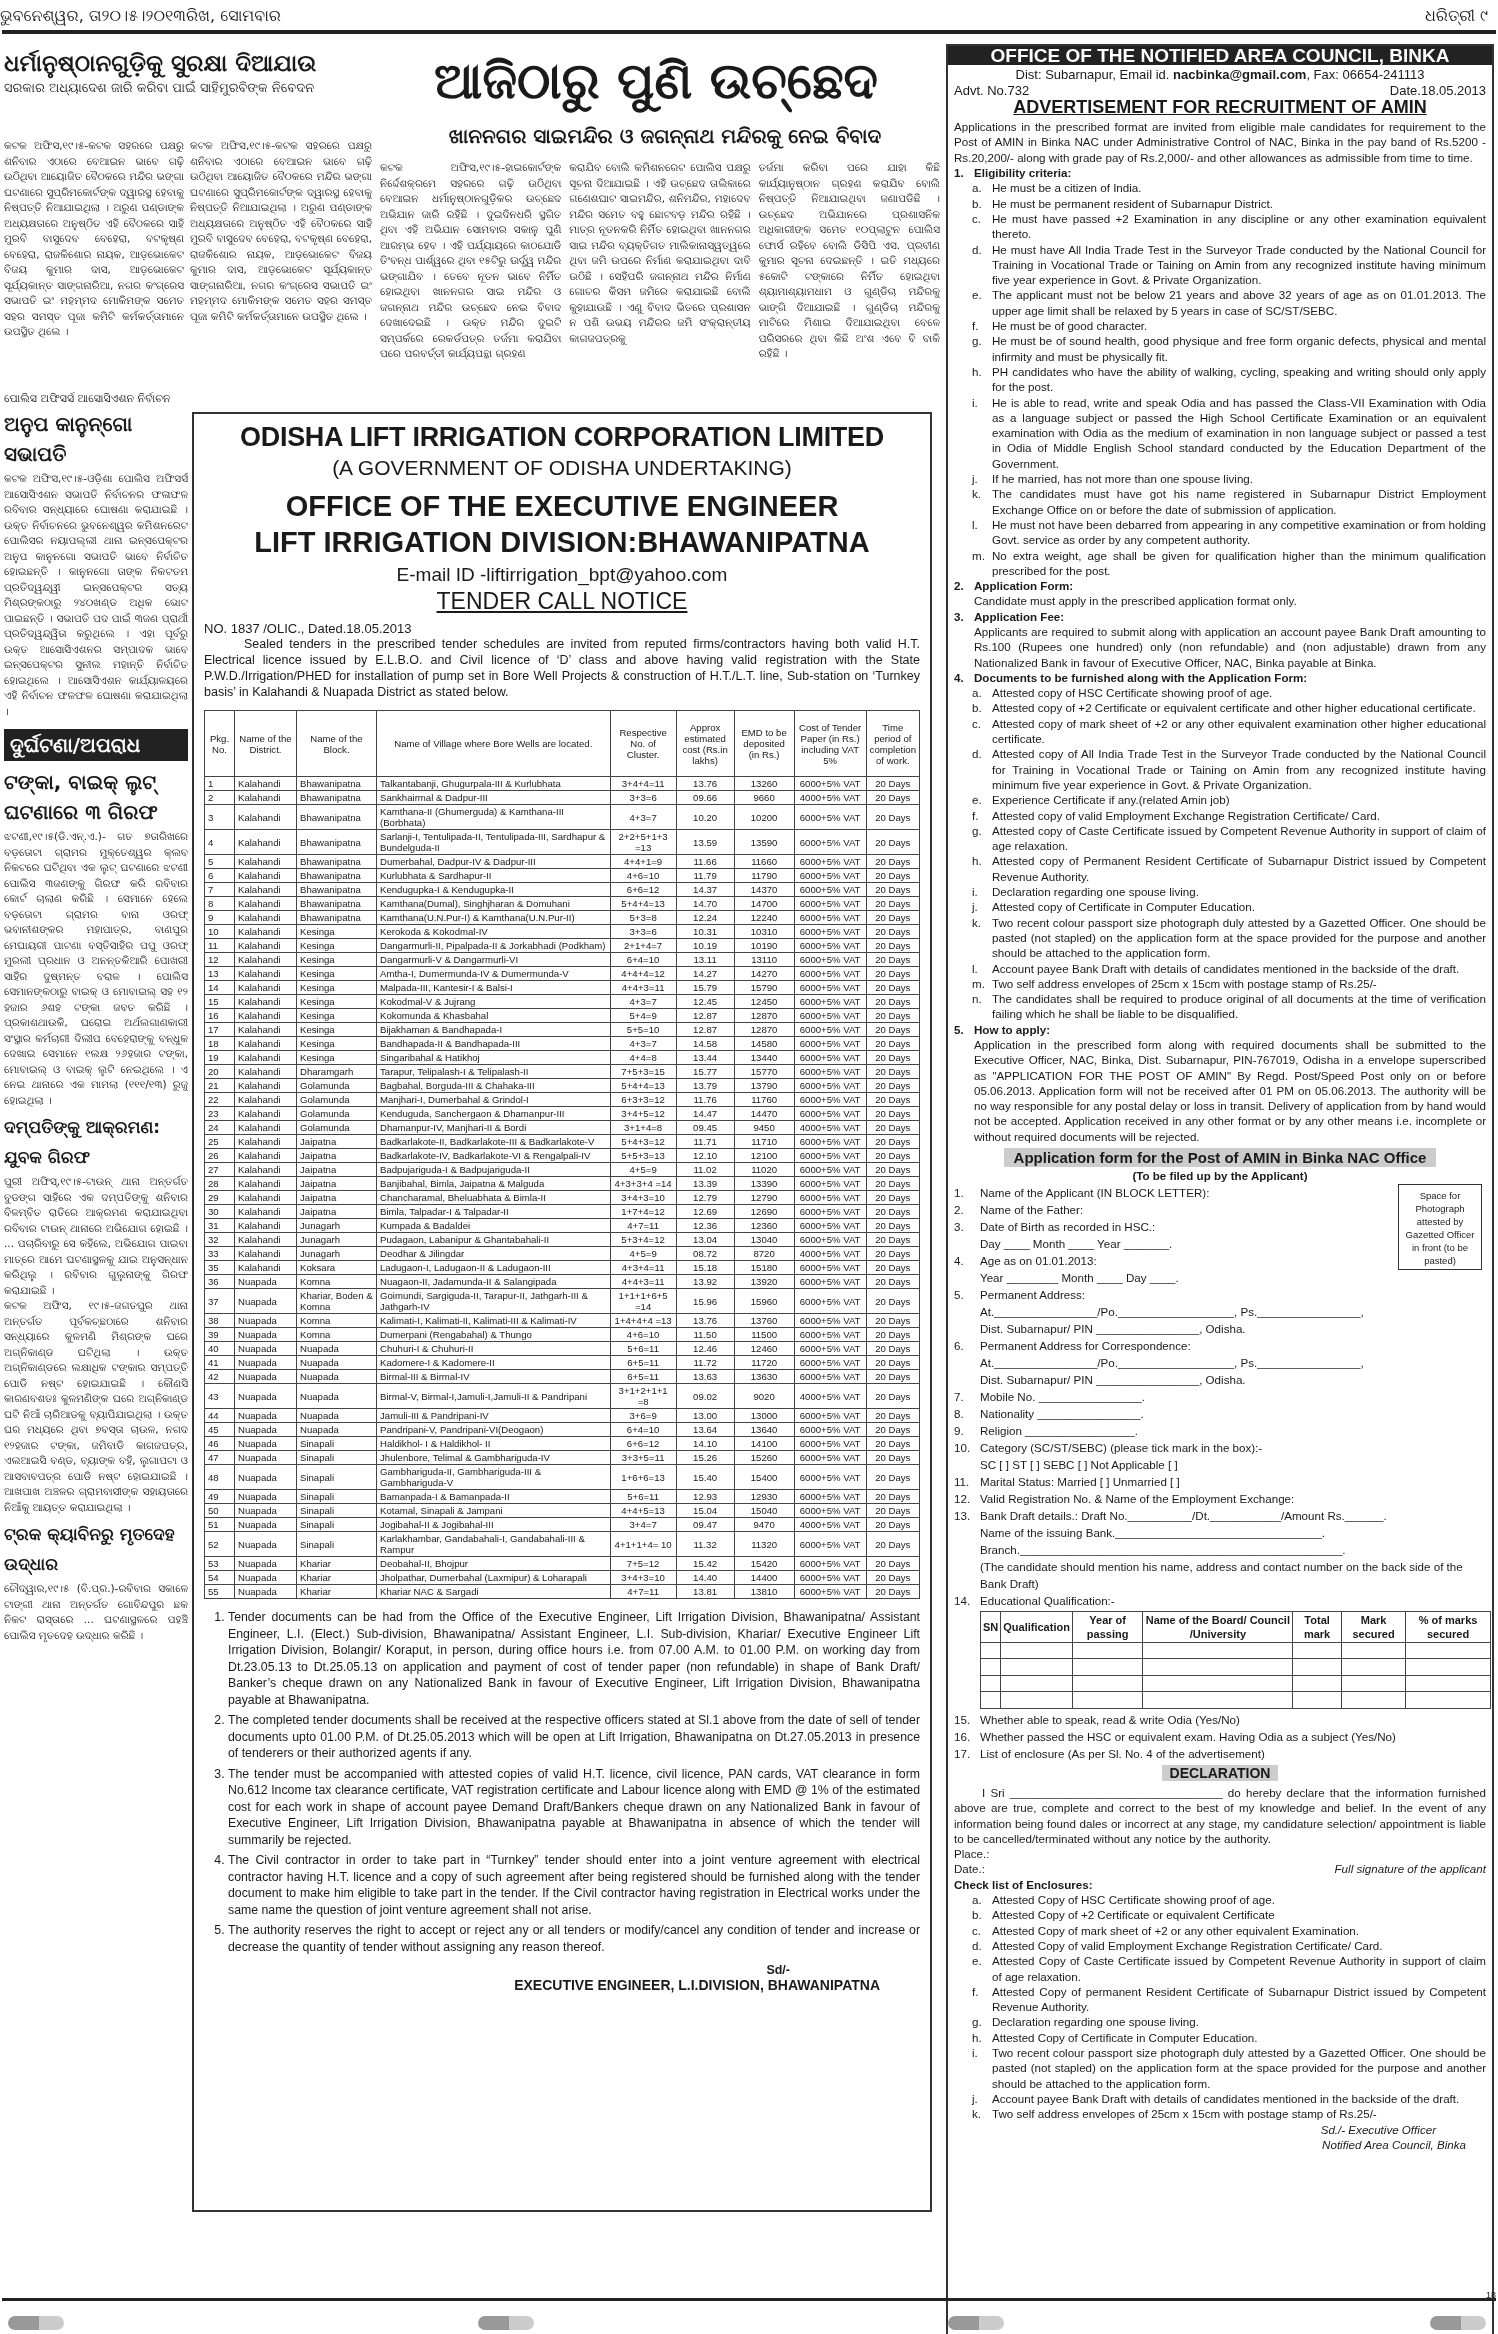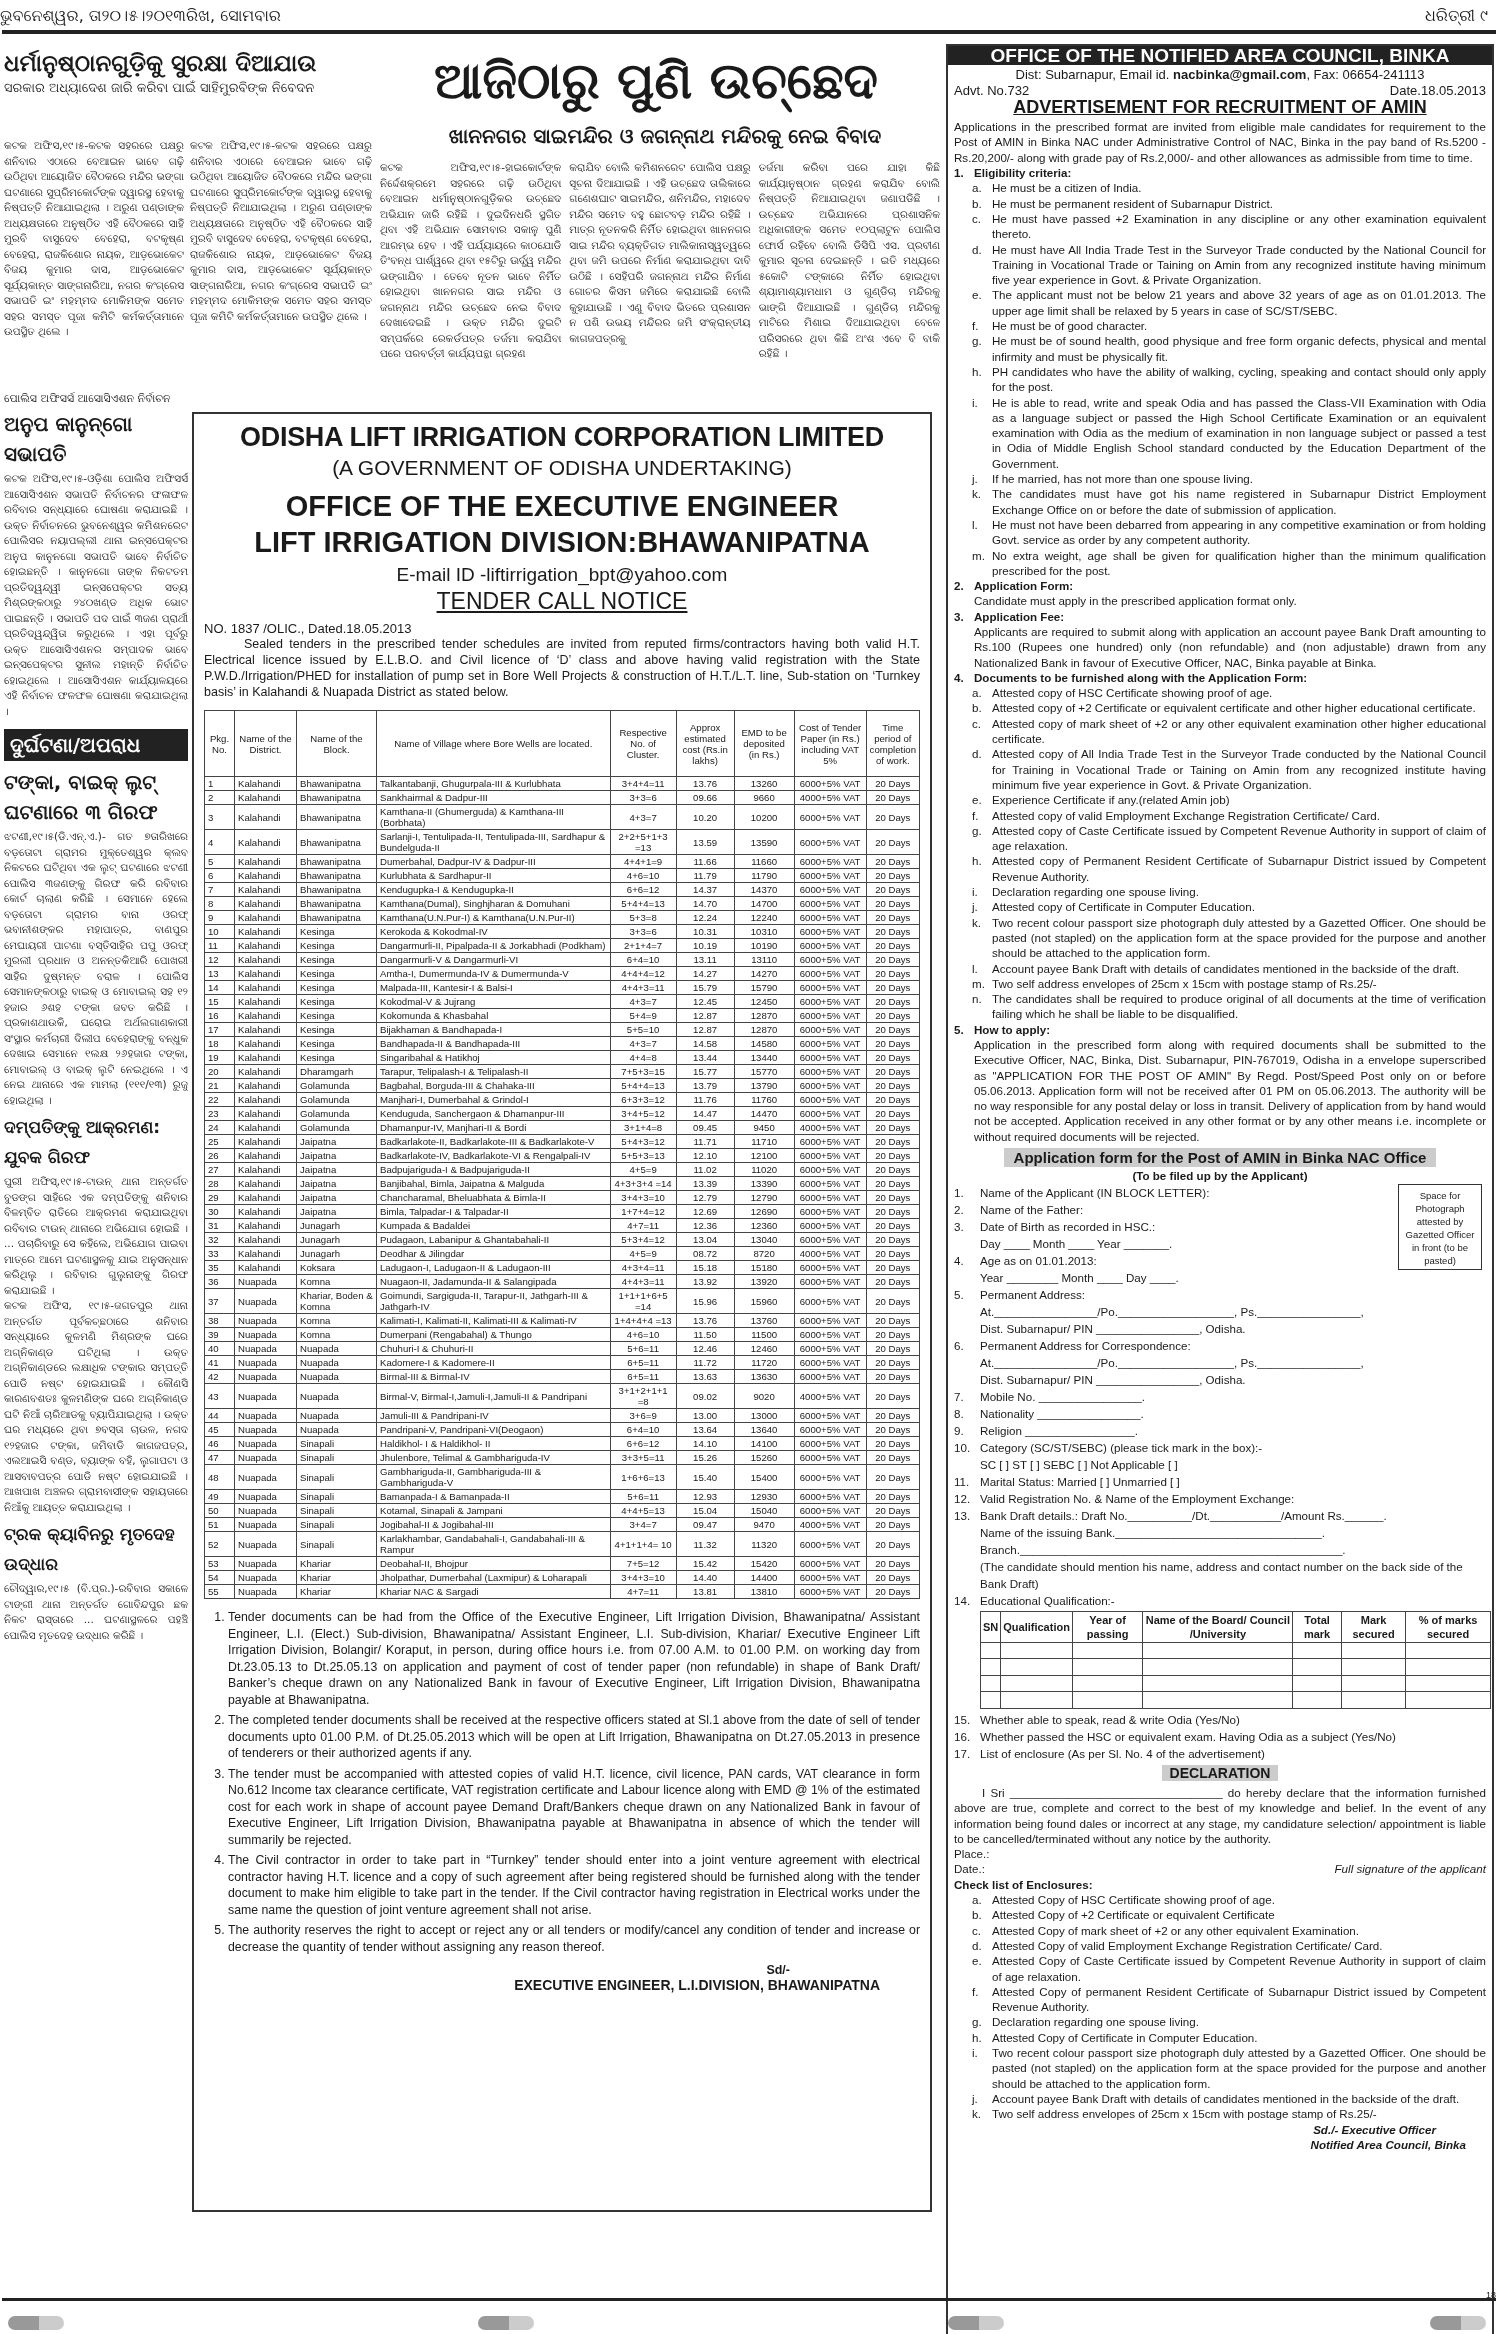--- a/index.html
+++ b/index.html
@@ -51,21 +51,21 @@
 .form-title{text-align:center;margin:6px 0 2px}
 .form-title span{background:#ccc;font-weight:bold;font-size:15px;padding:1px 10px}
 .photo{float:right;width:84px;height:86px;border:1.5px solid #333;font-size:9.5px;line-height:13px;text-align:center;padding:4px 2px;margin:0 4px 0 6px}
 table.eq{width:96%;margin-left:26px;border-collapse:collapse;font-size:11px;line-height:14px;margin-top:2px;margin-bottom:2px}
 table.eq th,table.eq td{border:1px solid #444;padding:1px 2px}
 table.eq th{font-weight:bold;text-align:center}
 table.eq td{height:16.5px}
 .decl{text-align:center;margin:4px 0}
 .decl span{background:#ccc;font-weight:bold;font-size:14px;padding:0 8px}
 .italic{font-style:italic}
-.sigR{text-align:right;font-weight:bold;font-style:italic;padding-right:20px}
+.sigR{text-align:right;font-weight:normal;font-style:italic;padding-right:20px}
 .foot-rule{position:absolute;left:2px;top:2298px;width:1494px;height:3px;background:#222}
 .pgno{position:absolute;right:2px;top:2290px;font-size:9px}
 .tab{position:absolute;top:2316px;height:14px;width:56px;border-radius:7px;background:linear-gradient(90deg,#999 55%,#ccc 55%)}
 </style>
 </head>
 <body>
 
 <div class="masthead">
   <div class="mh-left">ଭୁବନେଶ୍ୱର, ତା୨୦।୫।୨୦୧୩ରିଖ, ସୋମବାର</div>
   <div class="mh-right">ଧରିତ୍ରୀ ୯</div>
@@ -784,21 +784,21 @@
         <div class="li">
           <span class="n">f.</span>
           <span class="t">He must be of good character.</span>
         </div>
         <div class="li">
           <span class="n">g.</span>
           <span class="t">He must be of sound health, good physique and free form organic defects, physical and mental infirmity and must be physically fit.</span>
         </div>
         <div class="li">
           <span class="n">h.</span>
-          <span class="t">PH candidates who have the ability of walking, cycling, speaking and contact should only apply for the post.</span>
+          <span class="t">PH candidates who have the ability of walking, cycling, speaking and writing should only apply for the post.</span>
         </div>
         <div class="li">
           <span class="n">i.</span>
           <span class="t">He is able to read, write and speak Odia and has passed the Class-VII Examination with Odia as a language subject or passed the High School Certificate Examination or an equivalent examination with Odia as the medium of examination in non language subject or passed a test in Odia of Middle English School standard conducted by the Education Department of the Government.</span>
         </div>
         <div class="li">
           <span class="n">j.</span>
           <span class="t">If he married, has not more than one spouse living.</span>
         </div>
         <div class="li">

